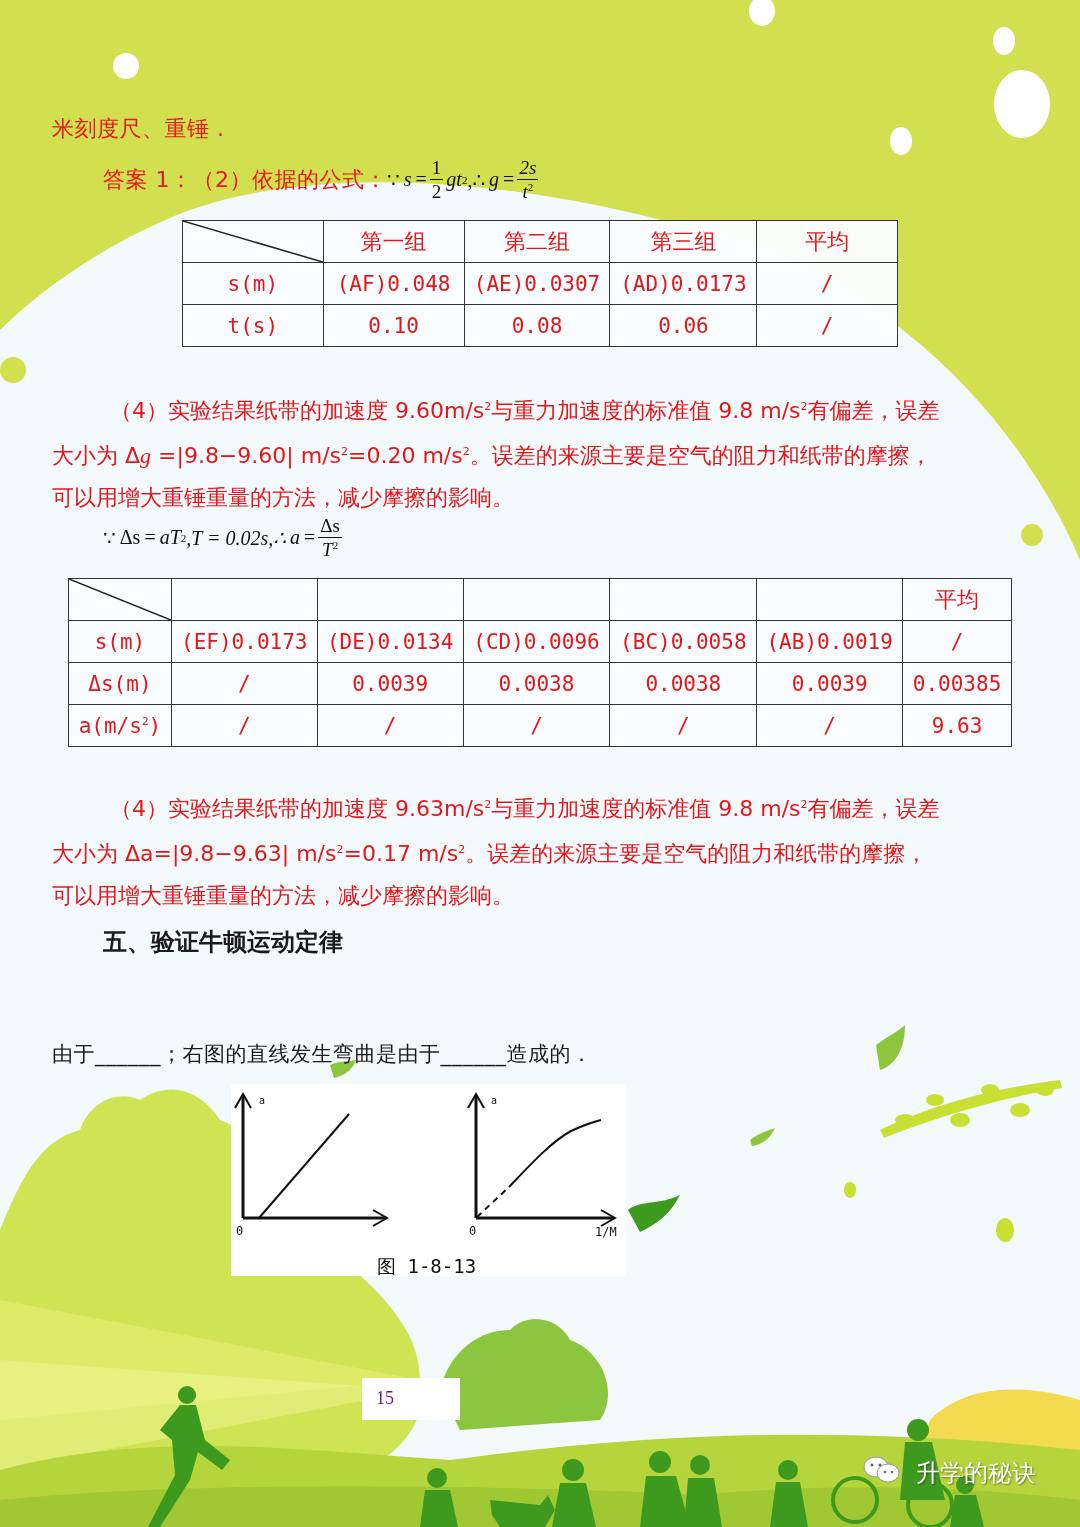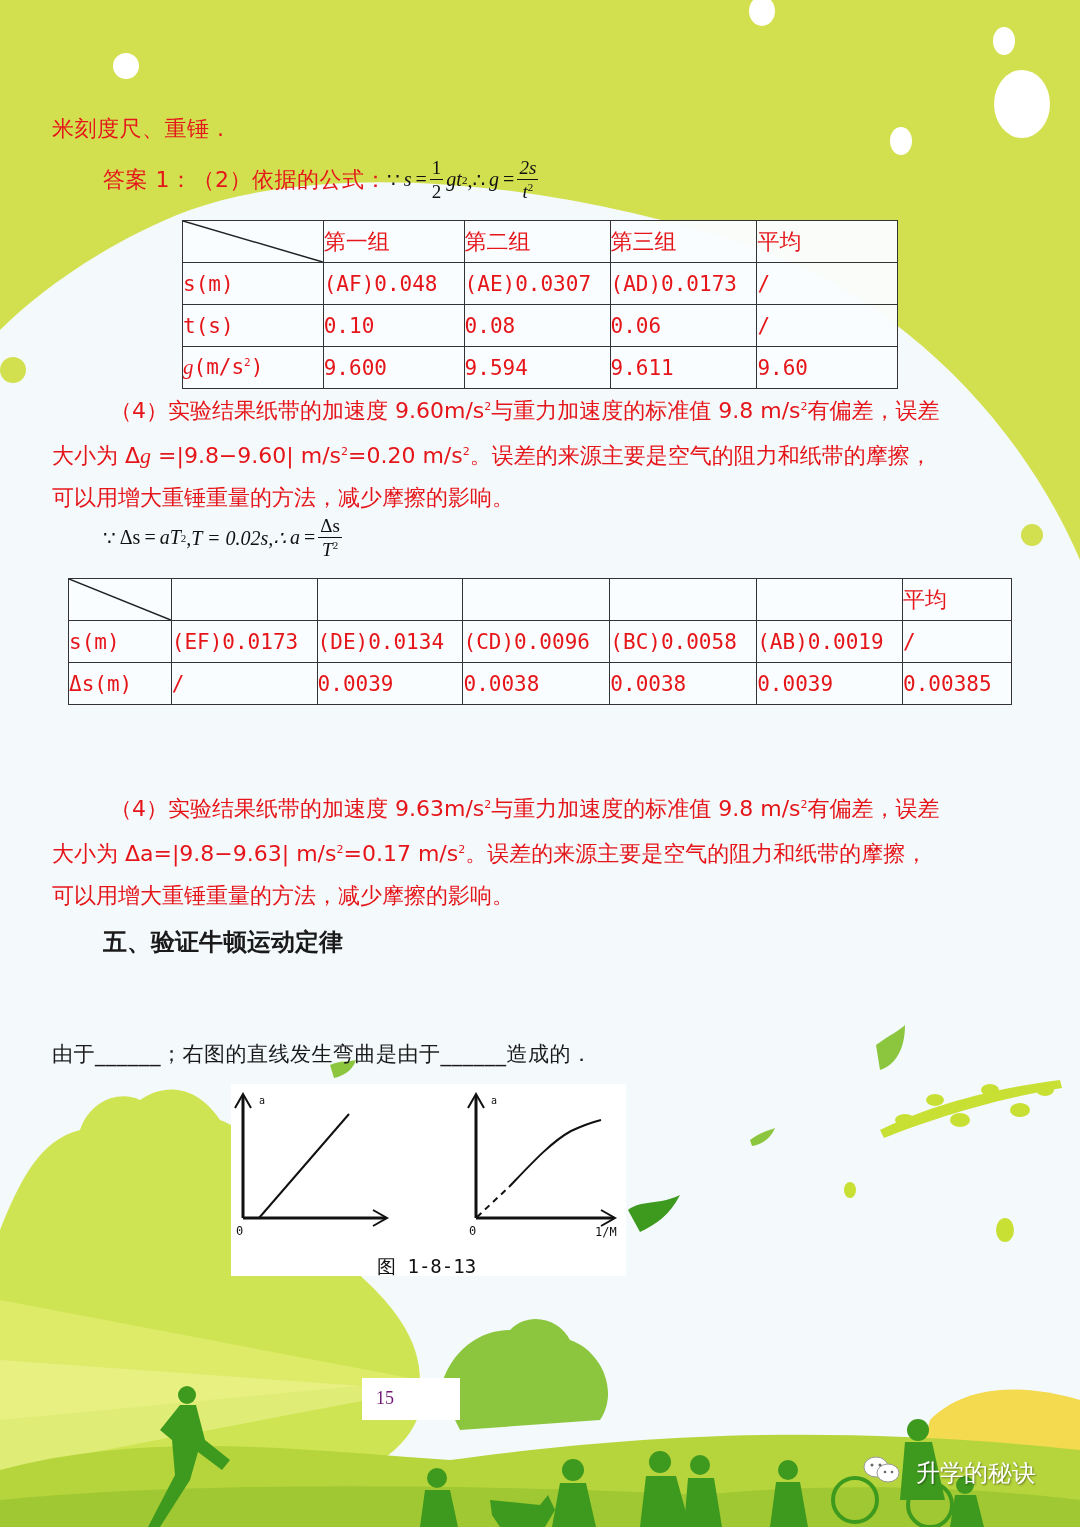--- a/index.html
+++ b/index.html
@@ -37,20 +37,21 @@
 
   table.data {
     position: absolute;
     border-collapse: collapse;
     background: rgba(250, 253, 255, 0.96);
     font-family: "DejaVu Sans Mono", "Liberation Mono", monospace;
     color: #e5161a;
   }
   table.data td {
     border: 1.5px solid #333;
+    text-align: center;
     vertical-align: middle;
     font-size: 21px;
     letter-spacing: 0px;
     margin-left: 43px;
   }
   table.data td.hdr { font-family: "DejaVu Sans", sans-serif; font-size: 22px; }
   td.diag { position: relative; }
   td.diag svg { position: absolute; inset: 0; width: 100%; height: 100%; }
 
   .para { position: absolute; left: 52px; width: 990px; font-size: 22px; line-height: 41px; color: #e5161a; }
@@ -197,27 +198,20 @@
       <td>(AD)0.0173</td>
       <td>/</td>
     </tr>
     <tr style="height:42px">
       <td>t(s)</td>
       <td>0.10</td>
       <td>0.08</td>
       <td>0.06</td>
       <td>/</td>
     </tr>
-    <tr style="height:42px">
-      <td><i style="font-family:'Liberation Serif',serif">g</i><span>(m/s</span><sup class="s">2</sup><span>)</span></td>
-      <td>9.600</td>
-      <td>9.594</td>
-      <td>9.611</td>
-      <td>9.60</td>
-    </tr>
   </tbody>
     </table>
 
   <div class="para" style="top:386px;">
     <div><span class="indent"></span><span>（4）实验结果纸带的加速度 9.60m/s</span><sup class="s">2</sup><span>与重力加速度的标准值 9.8 m/s</span><sup class="s">2</sup><span>有偏差，误差</span></div>
     <div><span>大小为 Δ</span><i style="font-family:'Liberation Serif',serif">g</i><span> =|9.8−9.60| m/s</span><sup class="s">2</sup><span>=0.20 m/s</span><sup class="s">2</sup><span>。误差的来源主要是空气的阻力和纸带的摩擦，</span></div>
     <div>可以用增大重锤重量的方法，减少摩擦的影响。</div>
   </div>
 
   <div class="abs" style="left:103px; top:516px; display:flex; align-items:center;">
@@ -272,20 +266,29 @@
     </tr>
     <tr style="height:42px">
       <td>Δs(m)</td>
       <td>/</td>
       <td>0.0039</td>
       <td>0.0038</td>
       <td>0.0038</td>
       <td>0.0039</td>
       <td>0.00385</td>
     </tr>
+    <tr style="height:42px">
+      <td><span>a(m/s</span><sup class="s">2</sup><span>)</span></td>
+      <td>/</td>
+      <td>/</td>
+      <td>/</td>
+      <td>/</td>
+      <td>/</td>
+      <td>9.63</td>
+    </tr>
   </tbody>
     </table>
 
   <div class="para" style="top:784px;">
     <div><span class="indent"></span><span>（4）实验结果纸带的加速度 9.63m/s</span><sup class="s">2</sup><span>与重力加速度的标准值 9.8 m/s</span><sup class="s">2</sup><span>有偏差，误差</span></div>
     <div><span>大小为 Δa=|9.8−9.63| m/s</span><sup class="s">2</sup><span>=0.17 m/s</span><sup class="s">2</sup><span>。误差的来源主要是空气的阻力和纸带的摩擦，</span></div>
     <div>可以用增大重锤重量的方法，减少摩擦的影响。</div>
   </div>
 
   <div class="abs heading" style="left:103px; top:926px;">五、验证牛顿运动定律</div>

